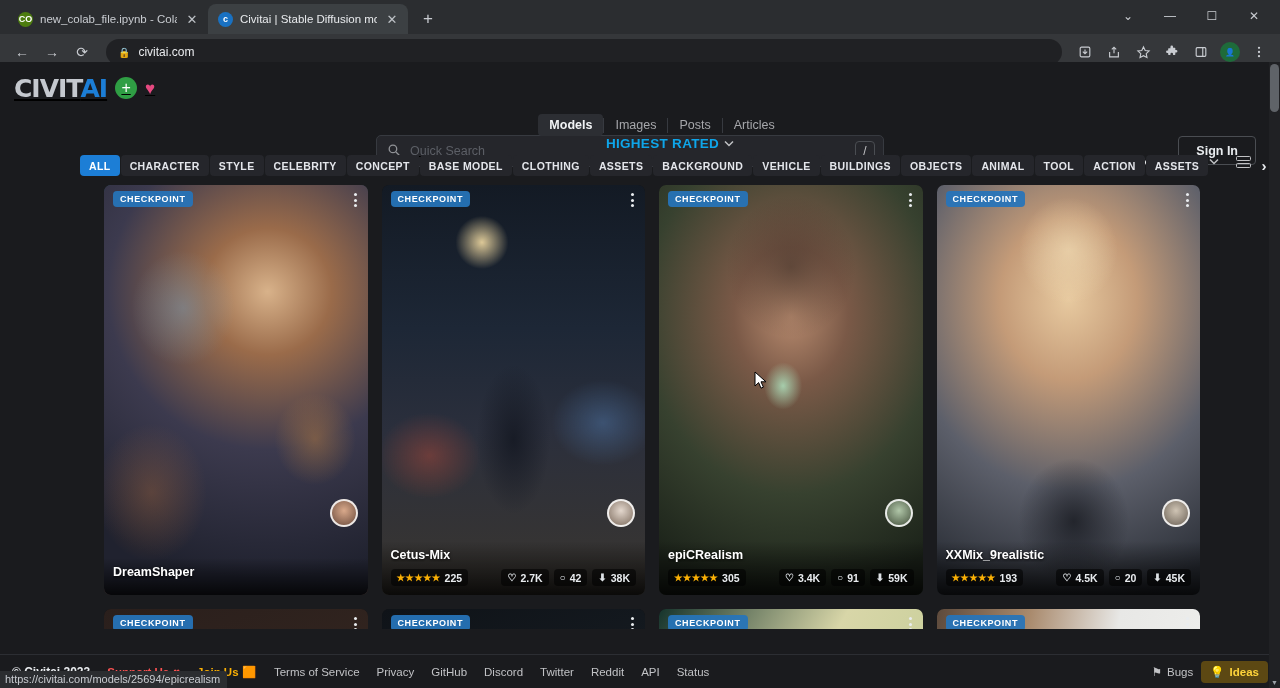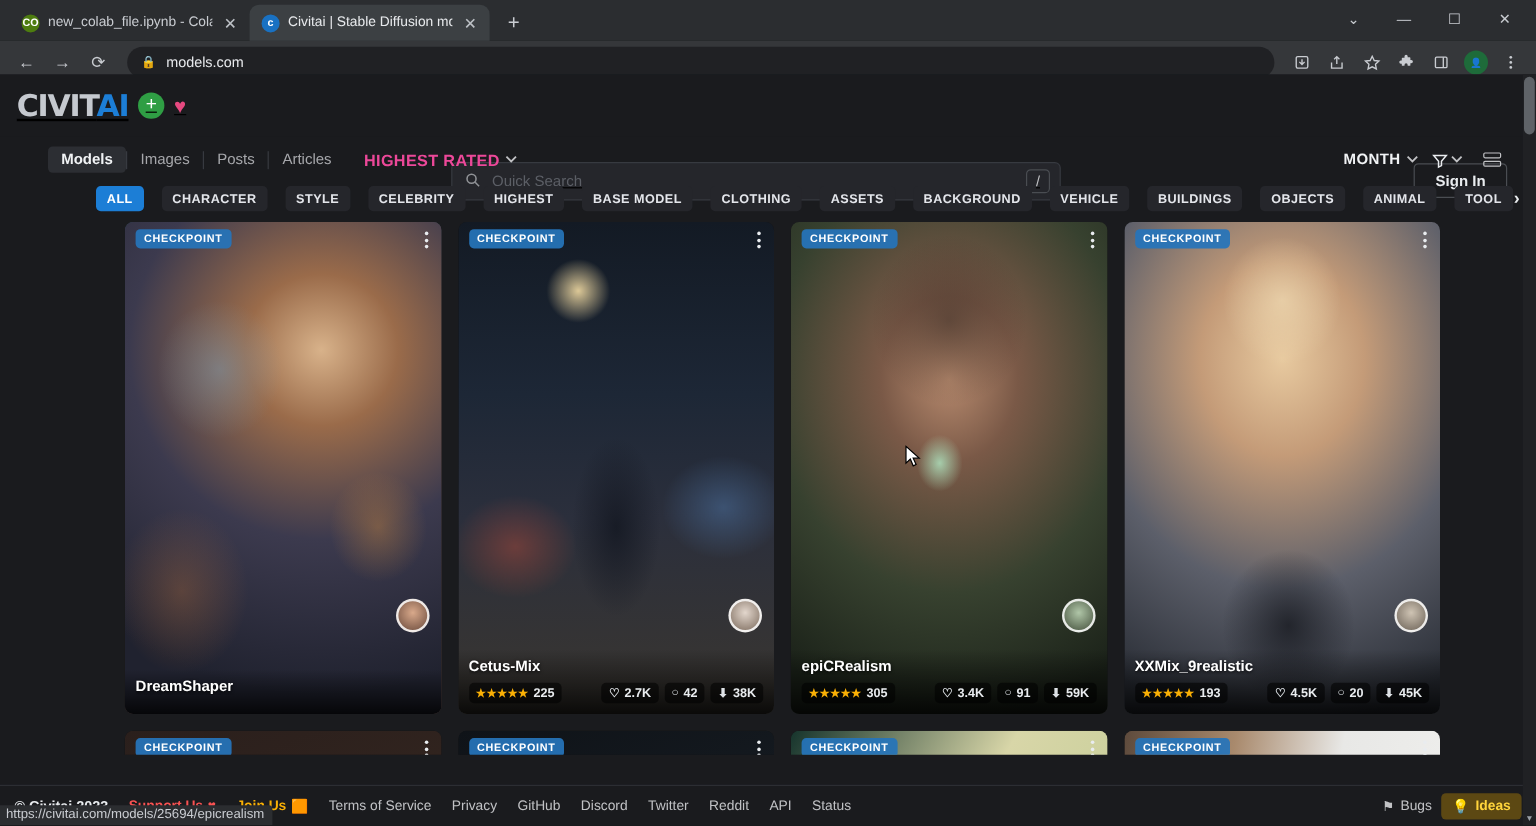--- a/index.html
+++ b/index.html
@@ -142,32 +142,32 @@
     border: 1px solid #4a4d52; border-radius: 4px;
     background: transparent; color: #e9ecef;
     font-size: 12.5px; font-weight: 700;
     display: flex; align-items: center;
     font-family: "Liberation Sans", sans-serif;
   }
 
   
   .navrow {
     height: 38px; display: flex; align-items: center;
-    padding: 0 24px 0 40px; position: relative;
+    padding: 0 24px 0 68px; position: relative; flex-direction: column;
   }
   .seg { display: flex; align-items: center; }
   .seg-item {
     padding: 4px 11px; font-size: 12.5px; color: #a6a7ab;
     border-radius: 4px;
   }
   .seg-item.active { background: #2c2e33; color: #f1f3f5; font-weight: 700; }
   .seg-div { width: 1px; height: 15px; background: #373a40; }
   .sortsel {
     margin-left: 16px; display: flex; align-items: center; gap: 5px;
-    color: #ec4899; font-size: 13.5px; font-weight: 700;
+    color: #0ea5e9; font-size: 13.5px; font-weight: 700;
     letter-spacing: 0.3px;
   }
   .caret { font-size: 9px; color: #c1c2c5; }
   .navrow-right {
     margin-left: auto; display: flex; align-items: center; gap: 11px;
   }
   .period {
     display: flex; align-items: center; gap: 5px;
     color: #f1f3f5; font-size: 12.5px; font-weight: 700;
     letter-spacing: 0.3px;
@@ -179,21 +179,21 @@
     display: flex; flex-direction: column; align-items: center;
     justify-content: center; gap: 2px;
   }
   .layoutbtn i {
     display: block; width: 15px; height: 5px;
     border: 1px solid #c1c2c5; border-radius: 1.5px;
   }
 
   
   .chips {
-    height: 27px; display: flex; align-items: center; gap: 15px;
+    height: 27px; display: flex; align-items: center; gap: 1px;
     padding-left: 80px; padding-right: 10px;
     position: relative; overflow: hidden;
   }
   .chip {
     height: 21px; padding: 0 9px;
     background: #25262b; border-radius: 4px;
     color: #e4e6eb; font-size: 10.5px; font-weight: 700;
     letter-spacing: 0.4px;
     display: flex; align-items: center; white-space: nowrap;
   }
@@ -345,21 +345,21 @@
       <div class="winbtn close">✕</div>
     </div>
   </div>
 
   <div class="toolbar">
     <div class="navbtn">←</div>
     <div class="navbtn">→</div>
     <div class="navbtn">⟳</div>
     <div class="omnibox">
       <span class="lockicon">🔒</span>
-      <span>models.com</span>
+      <span>civitai.com</span>
     </div>
     <div class="tb-icons">
       <div class="tb-icon">
         <svg width="14" height="14" viewBox="0 0 16 16" fill="none" stroke="#c9ccd1" stroke-width="1.3">
             <rect x="2.5" y="2.5" width="11" height="11" rx="1.5"></rect>
             <path d="M8 5v5M5.5 7.5L8 10l2.5-2.5"></path>
           </svg>
       </div>
       <div class="tb-icon">
         <svg width="14" height="14" viewBox="0 0 16 16" fill="none" stroke="#c9ccd1" stroke-width="1.3">
@@ -467,21 +467,21 @@
             <i></i>
           </div>
       </div>
     </div>
 
     <div class="chips">
       <div class="chip active">ALL</div>
       <div class="chip">CHARACTER</div>
       <div class="chip">STYLE</div>
       <div class="chip">CELEBRITY</div>
-      <div class="chip">HIGHEST</div>
+      <div class="chip">CONCEPT</div>
       <div class="chip">BASE MODEL</div>
       <div class="chip">CLOTHING</div>
       <div class="chip">ASSETS</div>
       <div class="chip">BACKGROUND</div>
       <div class="chip">VEHICLE</div>
       <div class="chip">BUILDINGS</div>
       <div class="chip">OBJECTS</div>
       <div class="chip">ANIMAL</div>
       <div class="chip">TOOL</div>
       <div class="chip">ACTION</div>

